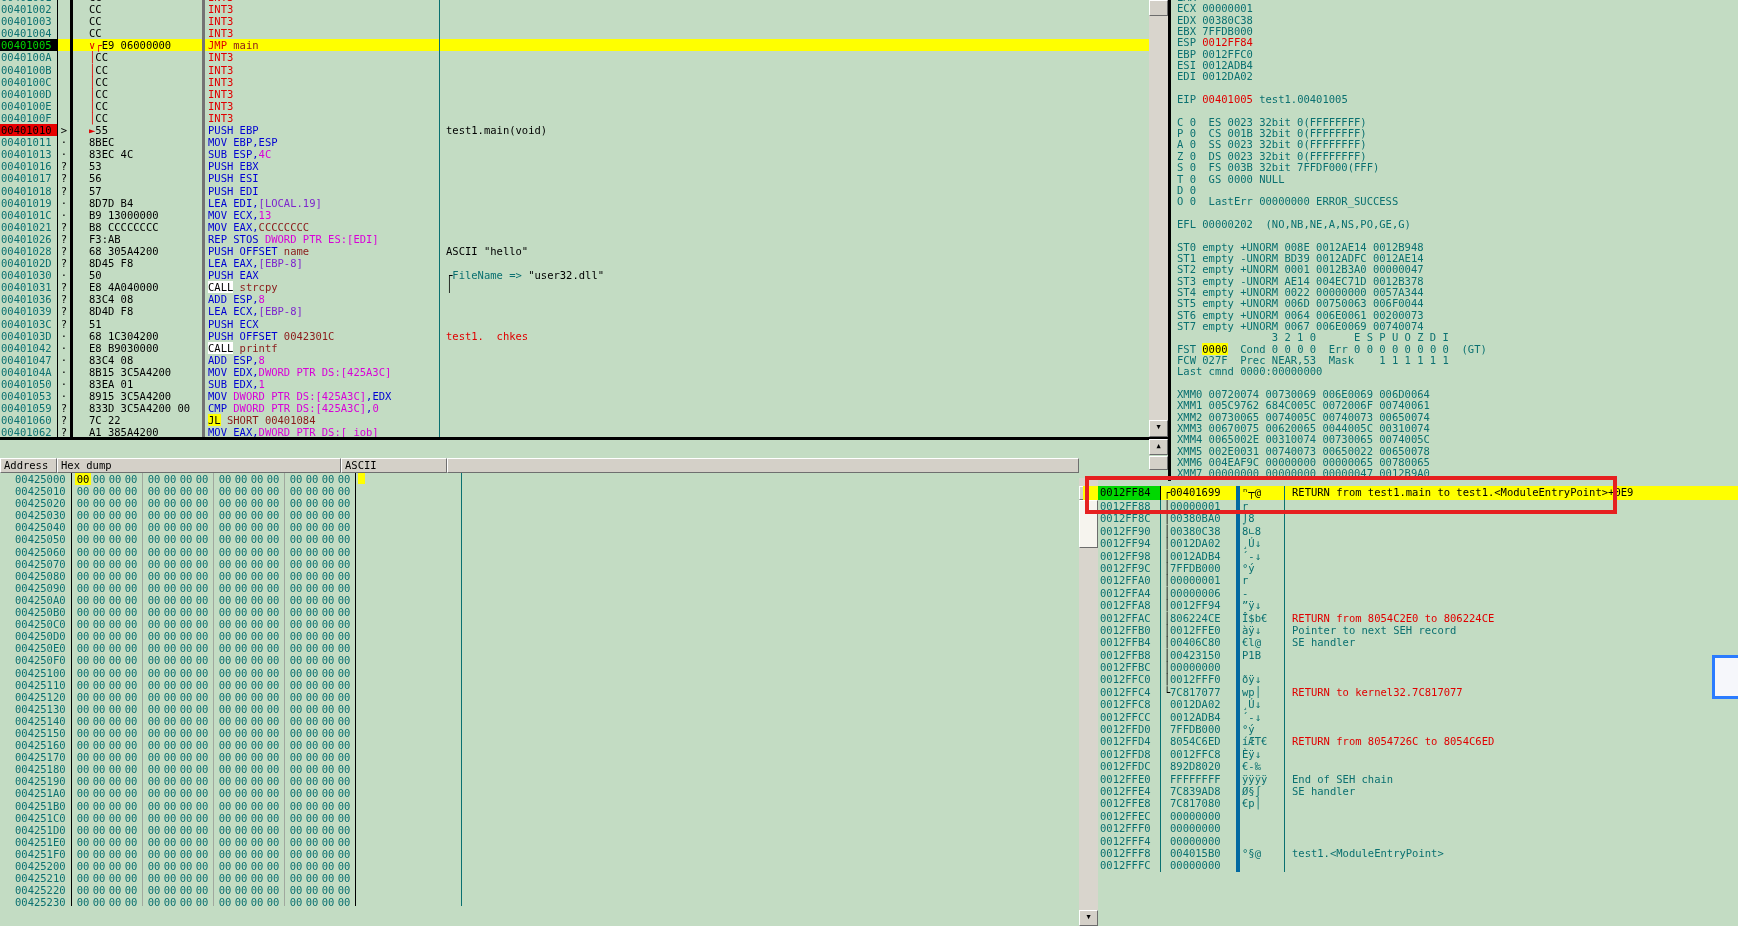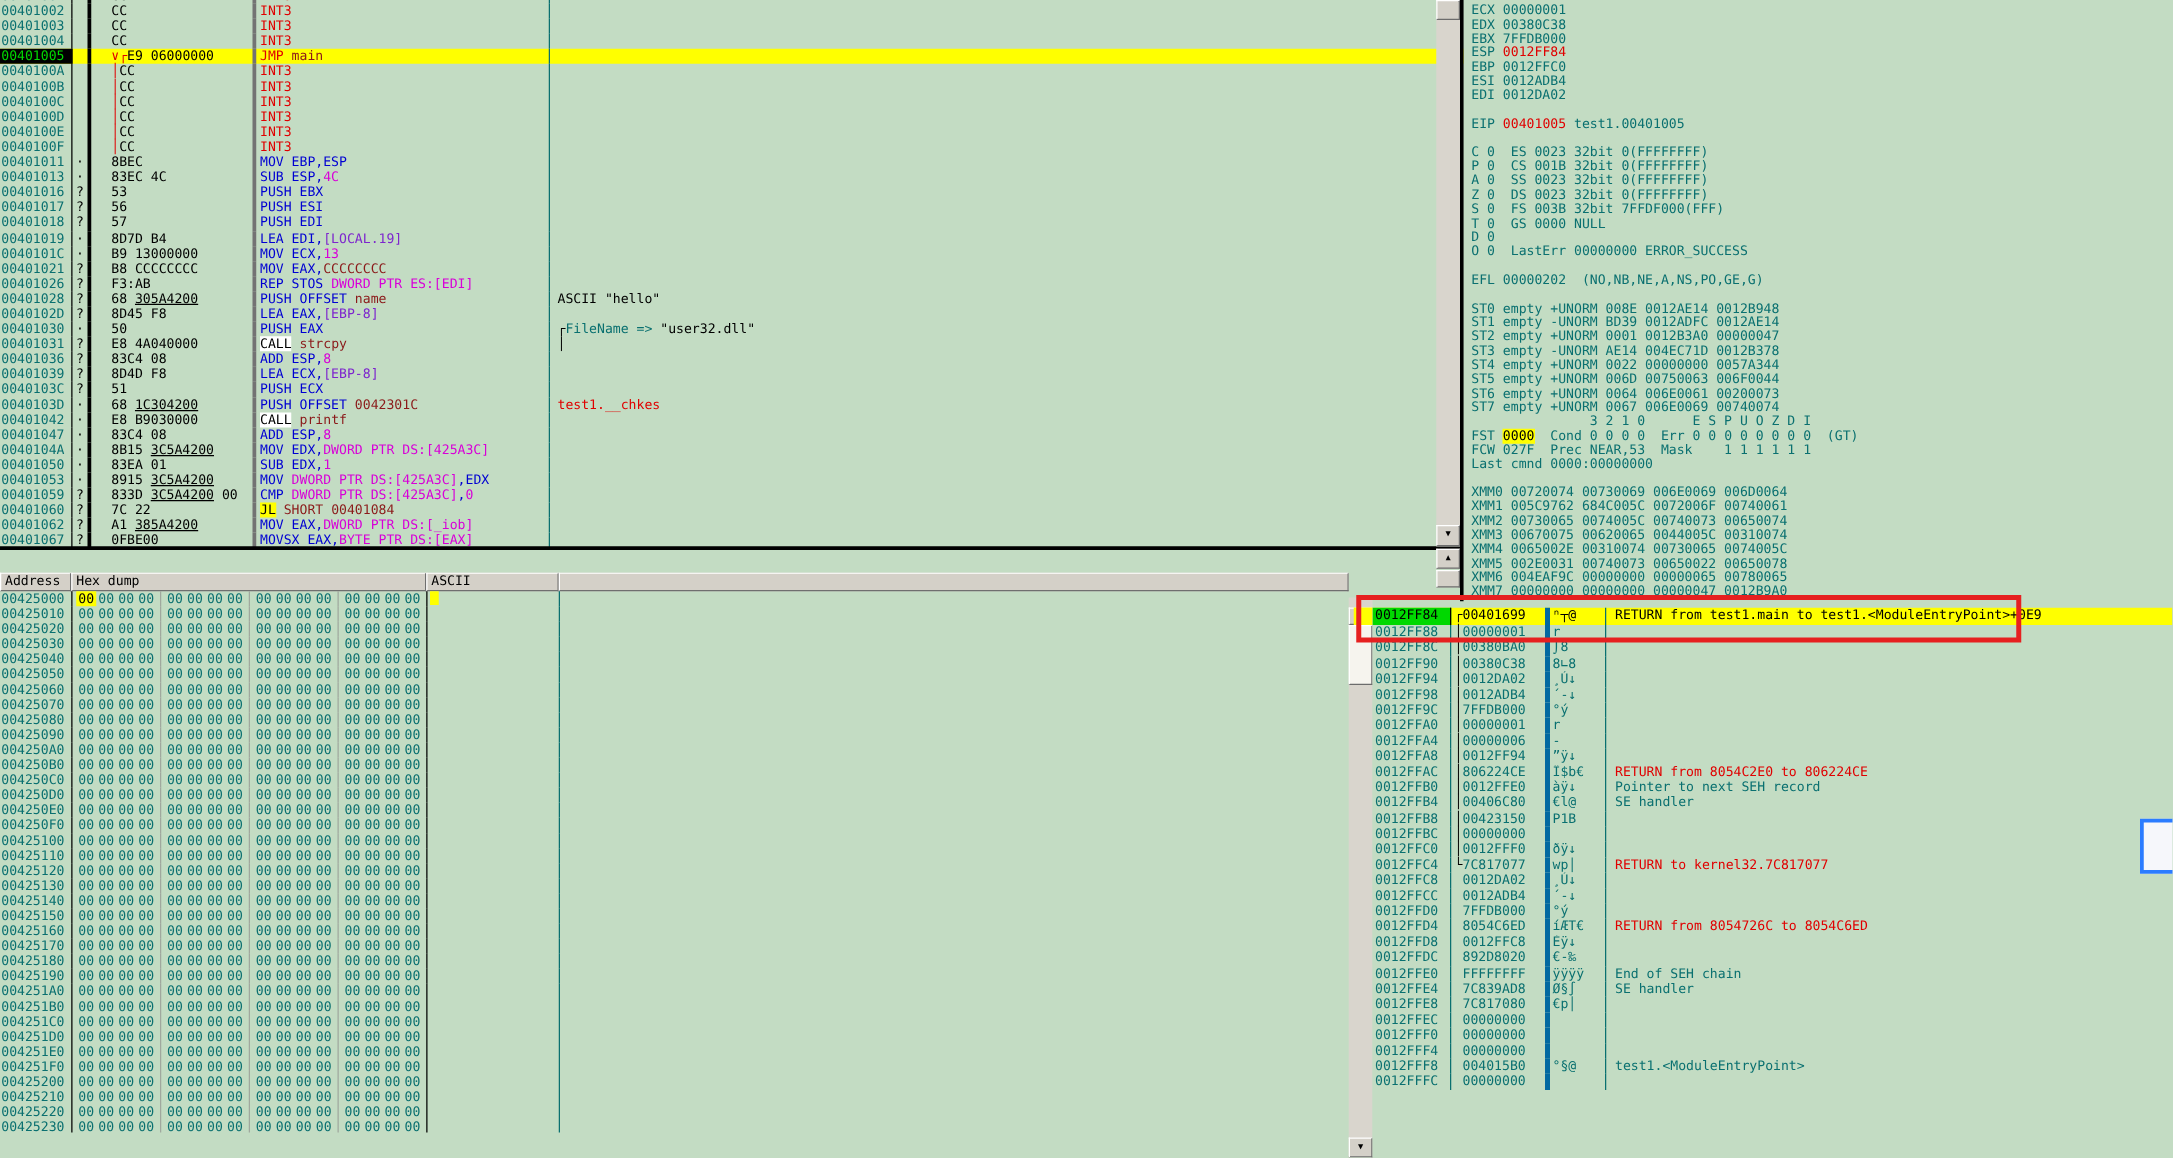--- a/index.html
+++ b/index.html
@@ -13,21 +13,21 @@
   .c-k{color:#000000}
   .c-b{color:#0000d2}
   .c-r{color:#e00000}
   .c-d{color:#8b1a1a}
   .c-m{color:#d800d8}
   .c-p{color:#7d26cd}
   .c-t{color:#0a7070}
   .c-C{background:#ffffff;color:#000}
   .c-J{background:#ffff00;color:#000}
   .c-y{background:#ffff00;color:#000}
-  .u{text-decoration:underline}
+  .u{}
 
   
   #disasm-pane{position:absolute;left:0;top:0;width:1245px;height:440px;overflow:hidden;background:#c3dcc3}
   #disasm-rows{position:absolute;left:0;top:-9px;right:0}
   .drow{display:flex;height:12.1px;line-height:12px;white-space:pre}
   .row-y{background:#ffff00}
   .d-addr{width:56px;flex:none;color:#0a7070;border-right:1px solid #000;padding-left:1px}
   .addr-sel{background:#000;color:#00d800}
   .addr-eip{background:#e80000;color:#000}
   .d-gut{width:12px;flex:none;border-right:3px solid #000;text-align:center;color:#000}
@@ -45,21 +45,21 @@
   
   #dump-pane{position:absolute;left:0;top:458px;width:1079px;height:448px;background:#c3dcc3;overflow:hidden}
   #dump-header{display:flex;height:15px;background:#d4d0c8}
   .hd-cell{border:1px solid;border-color:#ffffff #6f6f6f #6f6f6f #ffffff;padding-left:3px;line-height:12px;color:#000;box-sizing:border-box}
   .hd-addr{width:57px;flex:none}
   .hd-hex{width:284px;flex:none}
   .hd-ascii{width:106px;flex:none}
   .hd-rest{flex:1}
   #dump-rows{position:absolute;left:0;top:15px;right:0}
   .hrow{display:flex;height:12.1px;line-height:12px;color:#0a7070;white-space:pre}
-  .h-addr{width:56px;flex:none;border-right:1px solid #000;padding-left:1px}
+  .h-addr{width:56px;flex:none;border-right:1px solid #000;padding-left:15px}
   .h-grp{width:70px;flex:none;border-right:1px solid #a0a89e;text-align:center}
   .h-grp-last{border-right:1px solid #000}
   .h-b{display:inline-block;width:16px;text-align:center}
   .h-hl{background:#ffff00;color:#000}
   .h-ascii{width:105px;flex:none;border-right:1px solid #0a7070;position:relative}
   .h-cursor{position:absolute;left:2px;top:0;width:7px;height:11px;background:#ffff00}
 
   
   #vline{position:absolute;left:1168px;top:0;width:3px;height:481px;background:#000}
   #regs-pane{position:absolute;left:1171px;top:0;width:567px;height:484px;background:#c3dcc3;overflow:hidden}
@@ -101,20 +101,21 @@
       <div class="drow"><span class="d-addr">00401002</span><span class="d-gut"></span><span class="d-hex"><span class="c-k">CC</span></span><span class="d-ins"><span class="c-r">INT3</span></span><span class="d-cmt"></span></div>
       <div class="drow"><span class="d-addr">00401003</span><span class="d-gut"></span><span class="d-hex"><span class="c-k">CC</span></span><span class="d-ins"><span class="c-r">INT3</span></span><span class="d-cmt"></span></div>
       <div class="drow"><span class="d-addr">00401004</span><span class="d-gut"></span><span class="d-hex"><span class="c-k">CC</span></span><span class="d-ins"><span class="c-r">INT3</span></span><span class="d-cmt"></span></div>
       <div class="drow row-y"><span class="d-addr addr-sel">00401005</span><span class="d-gut"></span><span class="d-hex"><span class="d-pre">∨┌</span><span class="c-k">E9 06000000</span></span><span class="d-ins"><span class="c-r">JMP </span><span class="c-d">main</span></span><span class="d-cmt"></span></div>
       <div class="drow"><span class="d-addr">0040100A</span><span class="d-gut"></span><span class="d-hex"><span class="d-pre">│</span><span class="c-k">CC</span></span><span class="d-ins"><span class="c-r">INT3</span></span><span class="d-cmt"></span></div>
       <div class="drow"><span class="d-addr">0040100B</span><span class="d-gut"></span><span class="d-hex"><span class="d-pre">│</span><span class="c-k">CC</span></span><span class="d-ins"><span class="c-r">INT3</span></span><span class="d-cmt"></span></div>
       <div class="drow"><span class="d-addr">0040100C</span><span class="d-gut"></span><span class="d-hex"><span class="d-pre">│</span><span class="c-k">CC</span></span><span class="d-ins"><span class="c-r">INT3</span></span><span class="d-cmt"></span></div>
       <div class="drow"><span class="d-addr">0040100D</span><span class="d-gut"></span><span class="d-hex"><span class="d-pre">│</span><span class="c-k">CC</span></span><span class="d-ins"><span class="c-r">INT3</span></span><span class="d-cmt"></span></div>
       <div class="drow"><span class="d-addr">0040100E</span><span class="d-gut"></span><span class="d-hex"><span class="d-pre">│</span><span class="c-k">CC</span></span><span class="d-ins"><span class="c-r">INT3</span></span><span class="d-cmt"></span></div>
       <div class="drow"><span class="d-addr">0040100F</span><span class="d-gut"></span><span class="d-hex"><span class="d-pre">│</span><span class="c-k">CC</span></span><span class="d-ins"><span class="c-r">INT3</span></span><span class="d-cmt"></span></div>
+      <div class="drow"><span class="d-addr addr-eip">00401010</span><span class="d-gut">&gt;</span><span class="d-hex"><span class="d-pre">►</span><span class="c-k">55</span></span><span class="d-ins"><span class="c-b">PUSH EBP</span></span><span class="d-cmt"><span class="c-k">test1.main(void)</span></span></div>
       <div class="drow"><span class="d-addr">00401011</span><span class="d-gut">·</span><span class="d-hex"><span class="c-k">8BEC</span></span><span class="d-ins"><span class="c-b">MOV EBP,ESP</span></span><span class="d-cmt"></span></div>
       <div class="drow"><span class="d-addr">00401013</span><span class="d-gut">·</span><span class="d-hex"><span class="c-k">83EC 4C</span></span><span class="d-ins"><span class="c-b">SUB ESP,</span><span class="c-m">4C</span></span><span class="d-cmt"></span></div>
       <div class="drow"><span class="d-addr">00401016</span><span class="d-gut">?</span><span class="d-hex"><span class="c-k">53</span></span><span class="d-ins"><span class="c-b">PUSH EBX</span></span><span class="d-cmt"></span></div>
       <div class="drow"><span class="d-addr">00401017</span><span class="d-gut">?</span><span class="d-hex"><span class="c-k">56</span></span><span class="d-ins"><span class="c-b">PUSH ESI</span></span><span class="d-cmt"></span></div>
       <div class="drow"><span class="d-addr">00401018</span><span class="d-gut">?</span><span class="d-hex"><span class="c-k">57</span></span><span class="d-ins"><span class="c-b">PUSH EDI</span></span><span class="d-cmt"></span></div>
       <div class="drow"><span class="d-addr">00401019</span><span class="d-gut">·</span><span class="d-hex"><span class="c-k">8D7D B4</span></span><span class="d-ins"><span class="c-b">LEA EDI,</span><span class="c-p">[LOCAL.19]</span></span><span class="d-cmt"></span></div>
       <div class="drow"><span class="d-addr">0040101C</span><span class="d-gut">·</span><span class="d-hex"><span class="c-k">B9 13000000</span></span><span class="d-ins"><span class="c-b">MOV ECX,</span><span class="c-m">13</span></span><span class="d-cmt"></span></div>
       <div class="drow"><span class="d-addr">00401021</span><span class="d-gut">?</span><span class="d-hex"><span class="c-k">B8 CCCCCCCC</span></span><span class="d-ins"><span class="c-b">MOV EAX,</span><span class="c-d">CCCCCCCC</span></span><span class="d-cmt"></span></div>
       <div class="drow"><span class="d-addr">00401026</span><span class="d-gut">?</span><span class="d-hex"><span class="c-k">F3:AB</span></span><span class="d-ins"><span class="c-b">REP STOS </span><span class="c-m">DWORD PTR ES:[EDI]</span></span><span class="d-cmt"></span></div>
       <div class="drow"><span class="d-addr">00401028</span><span class="d-gut">?</span><span class="d-hex"><span class="c-k">68 </span><span class="c-k u">305A4200</span></span><span class="d-ins"><span class="c-b">PUSH OFFSET </span><span class="c-d">name</span></span><span class="d-cmt"><span class="c-k">ASCII "hello"</span></span></div>

